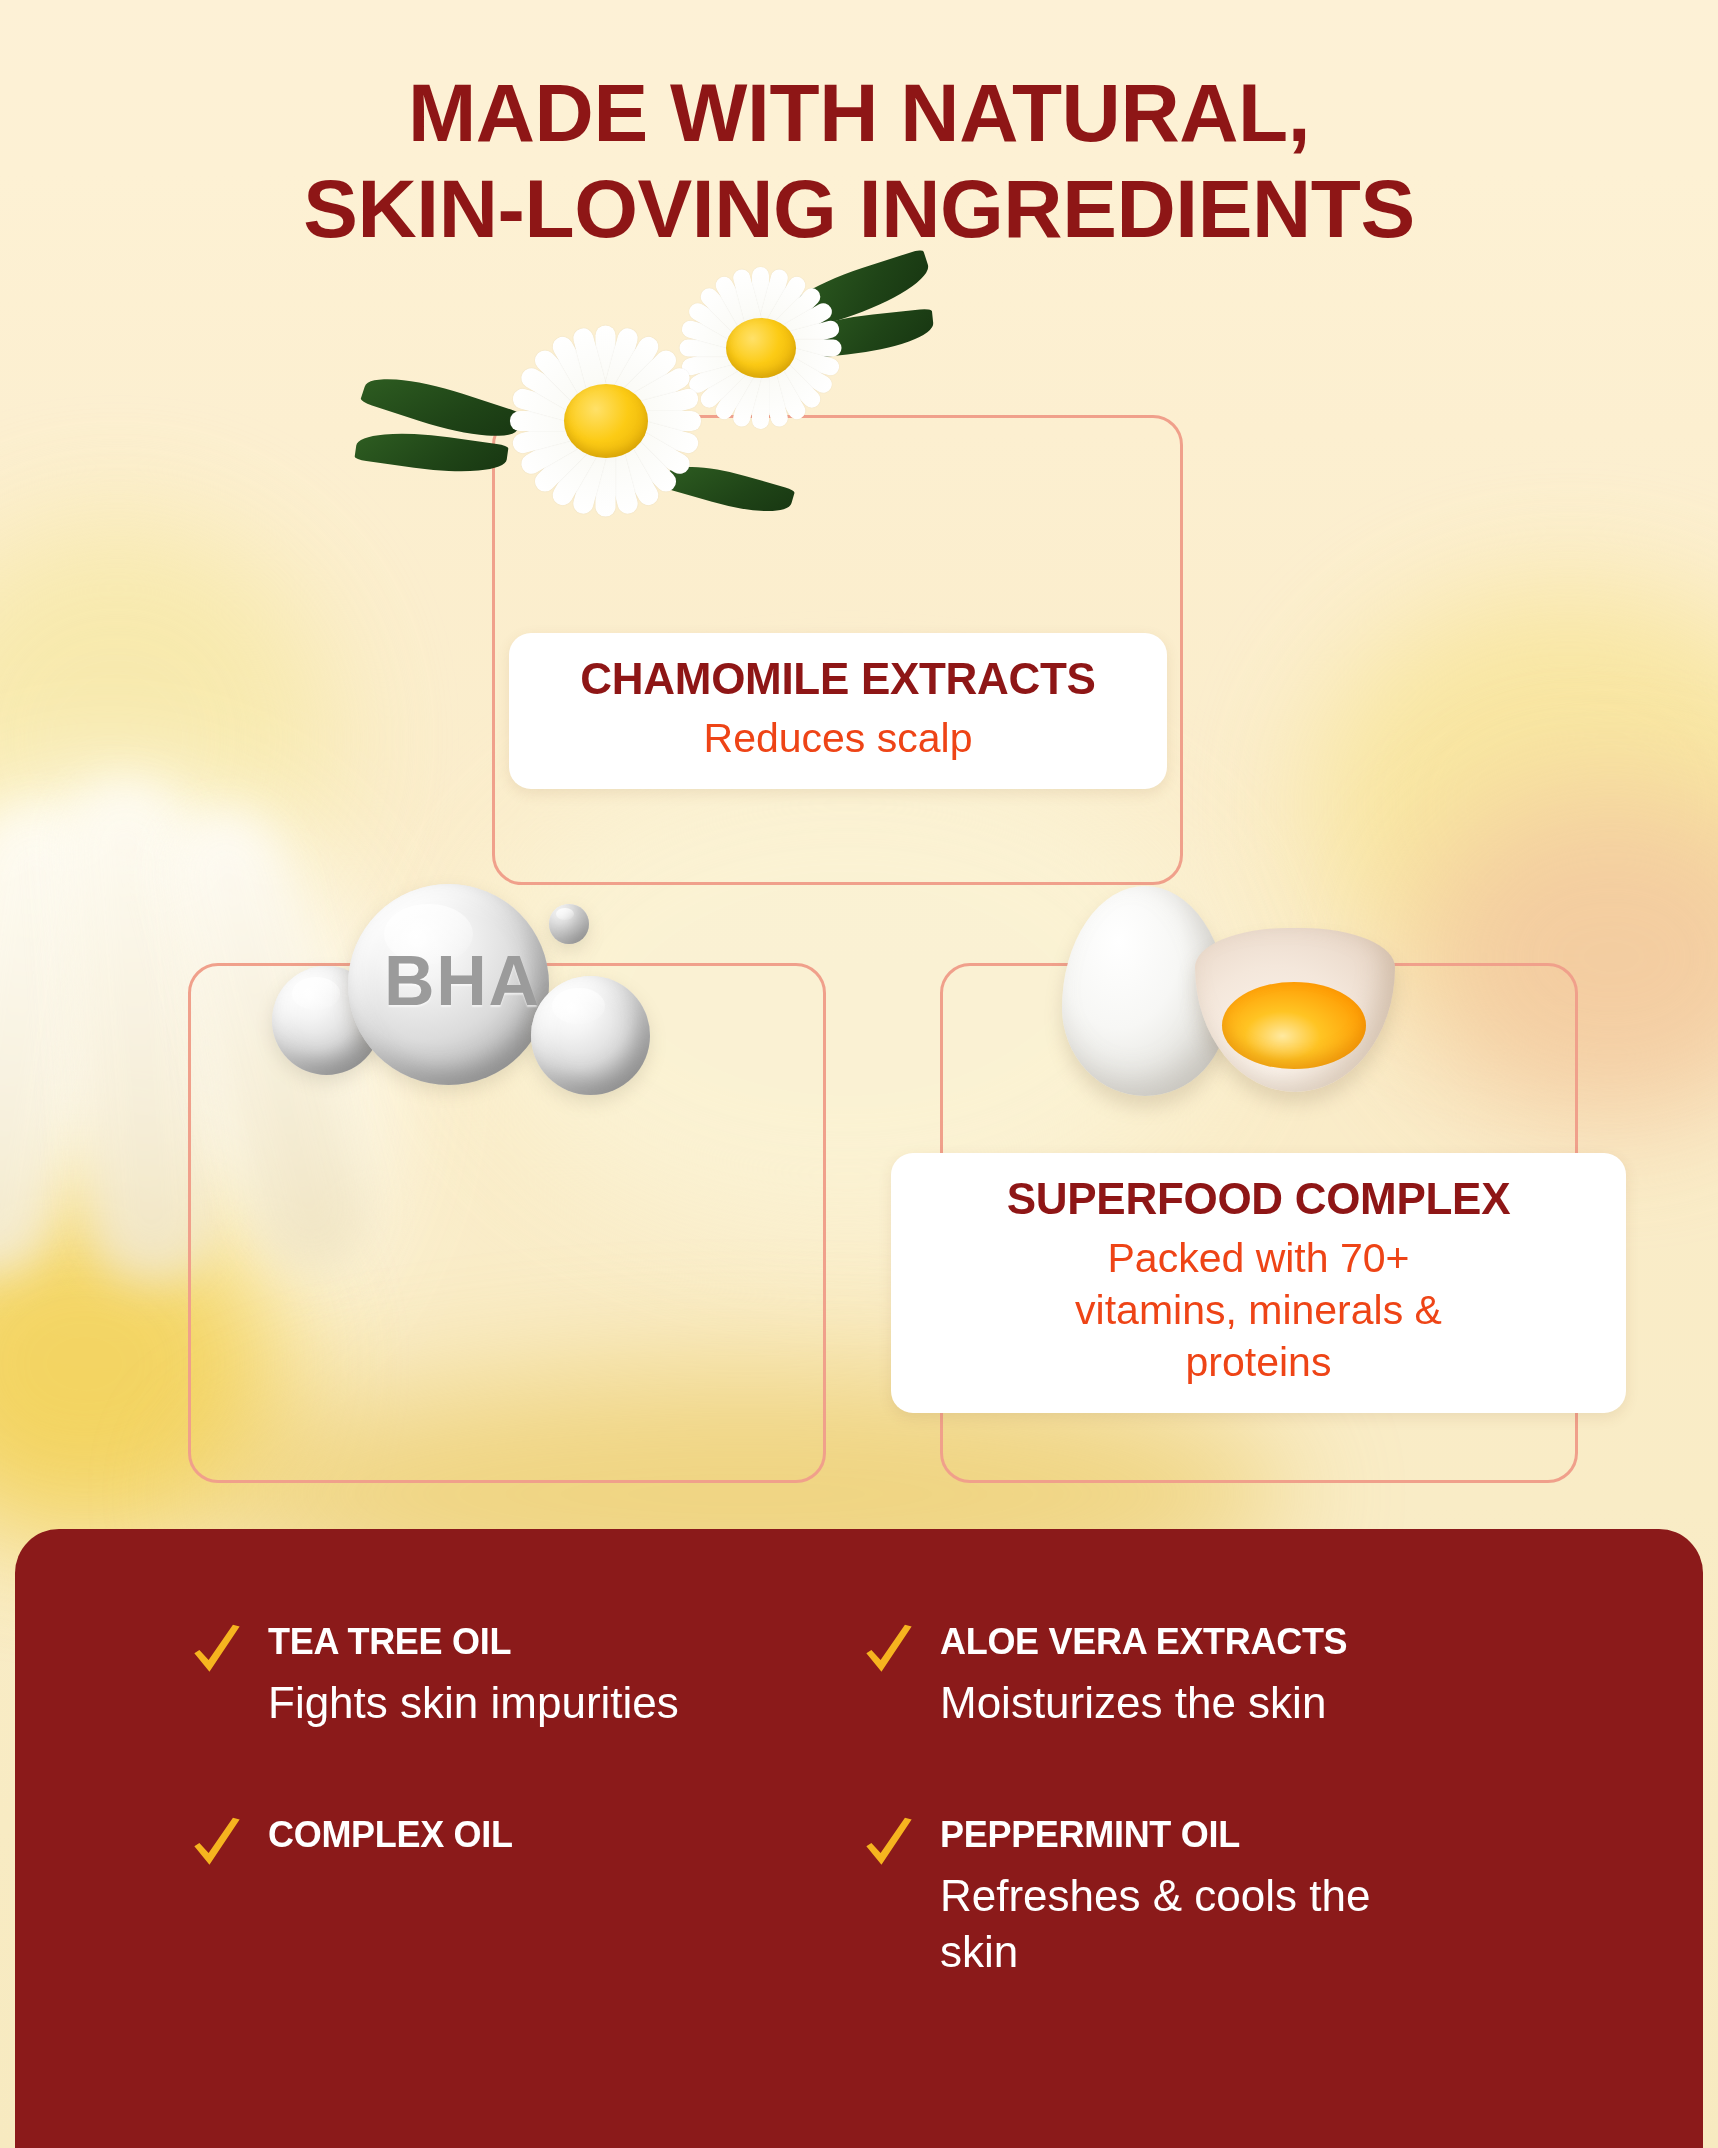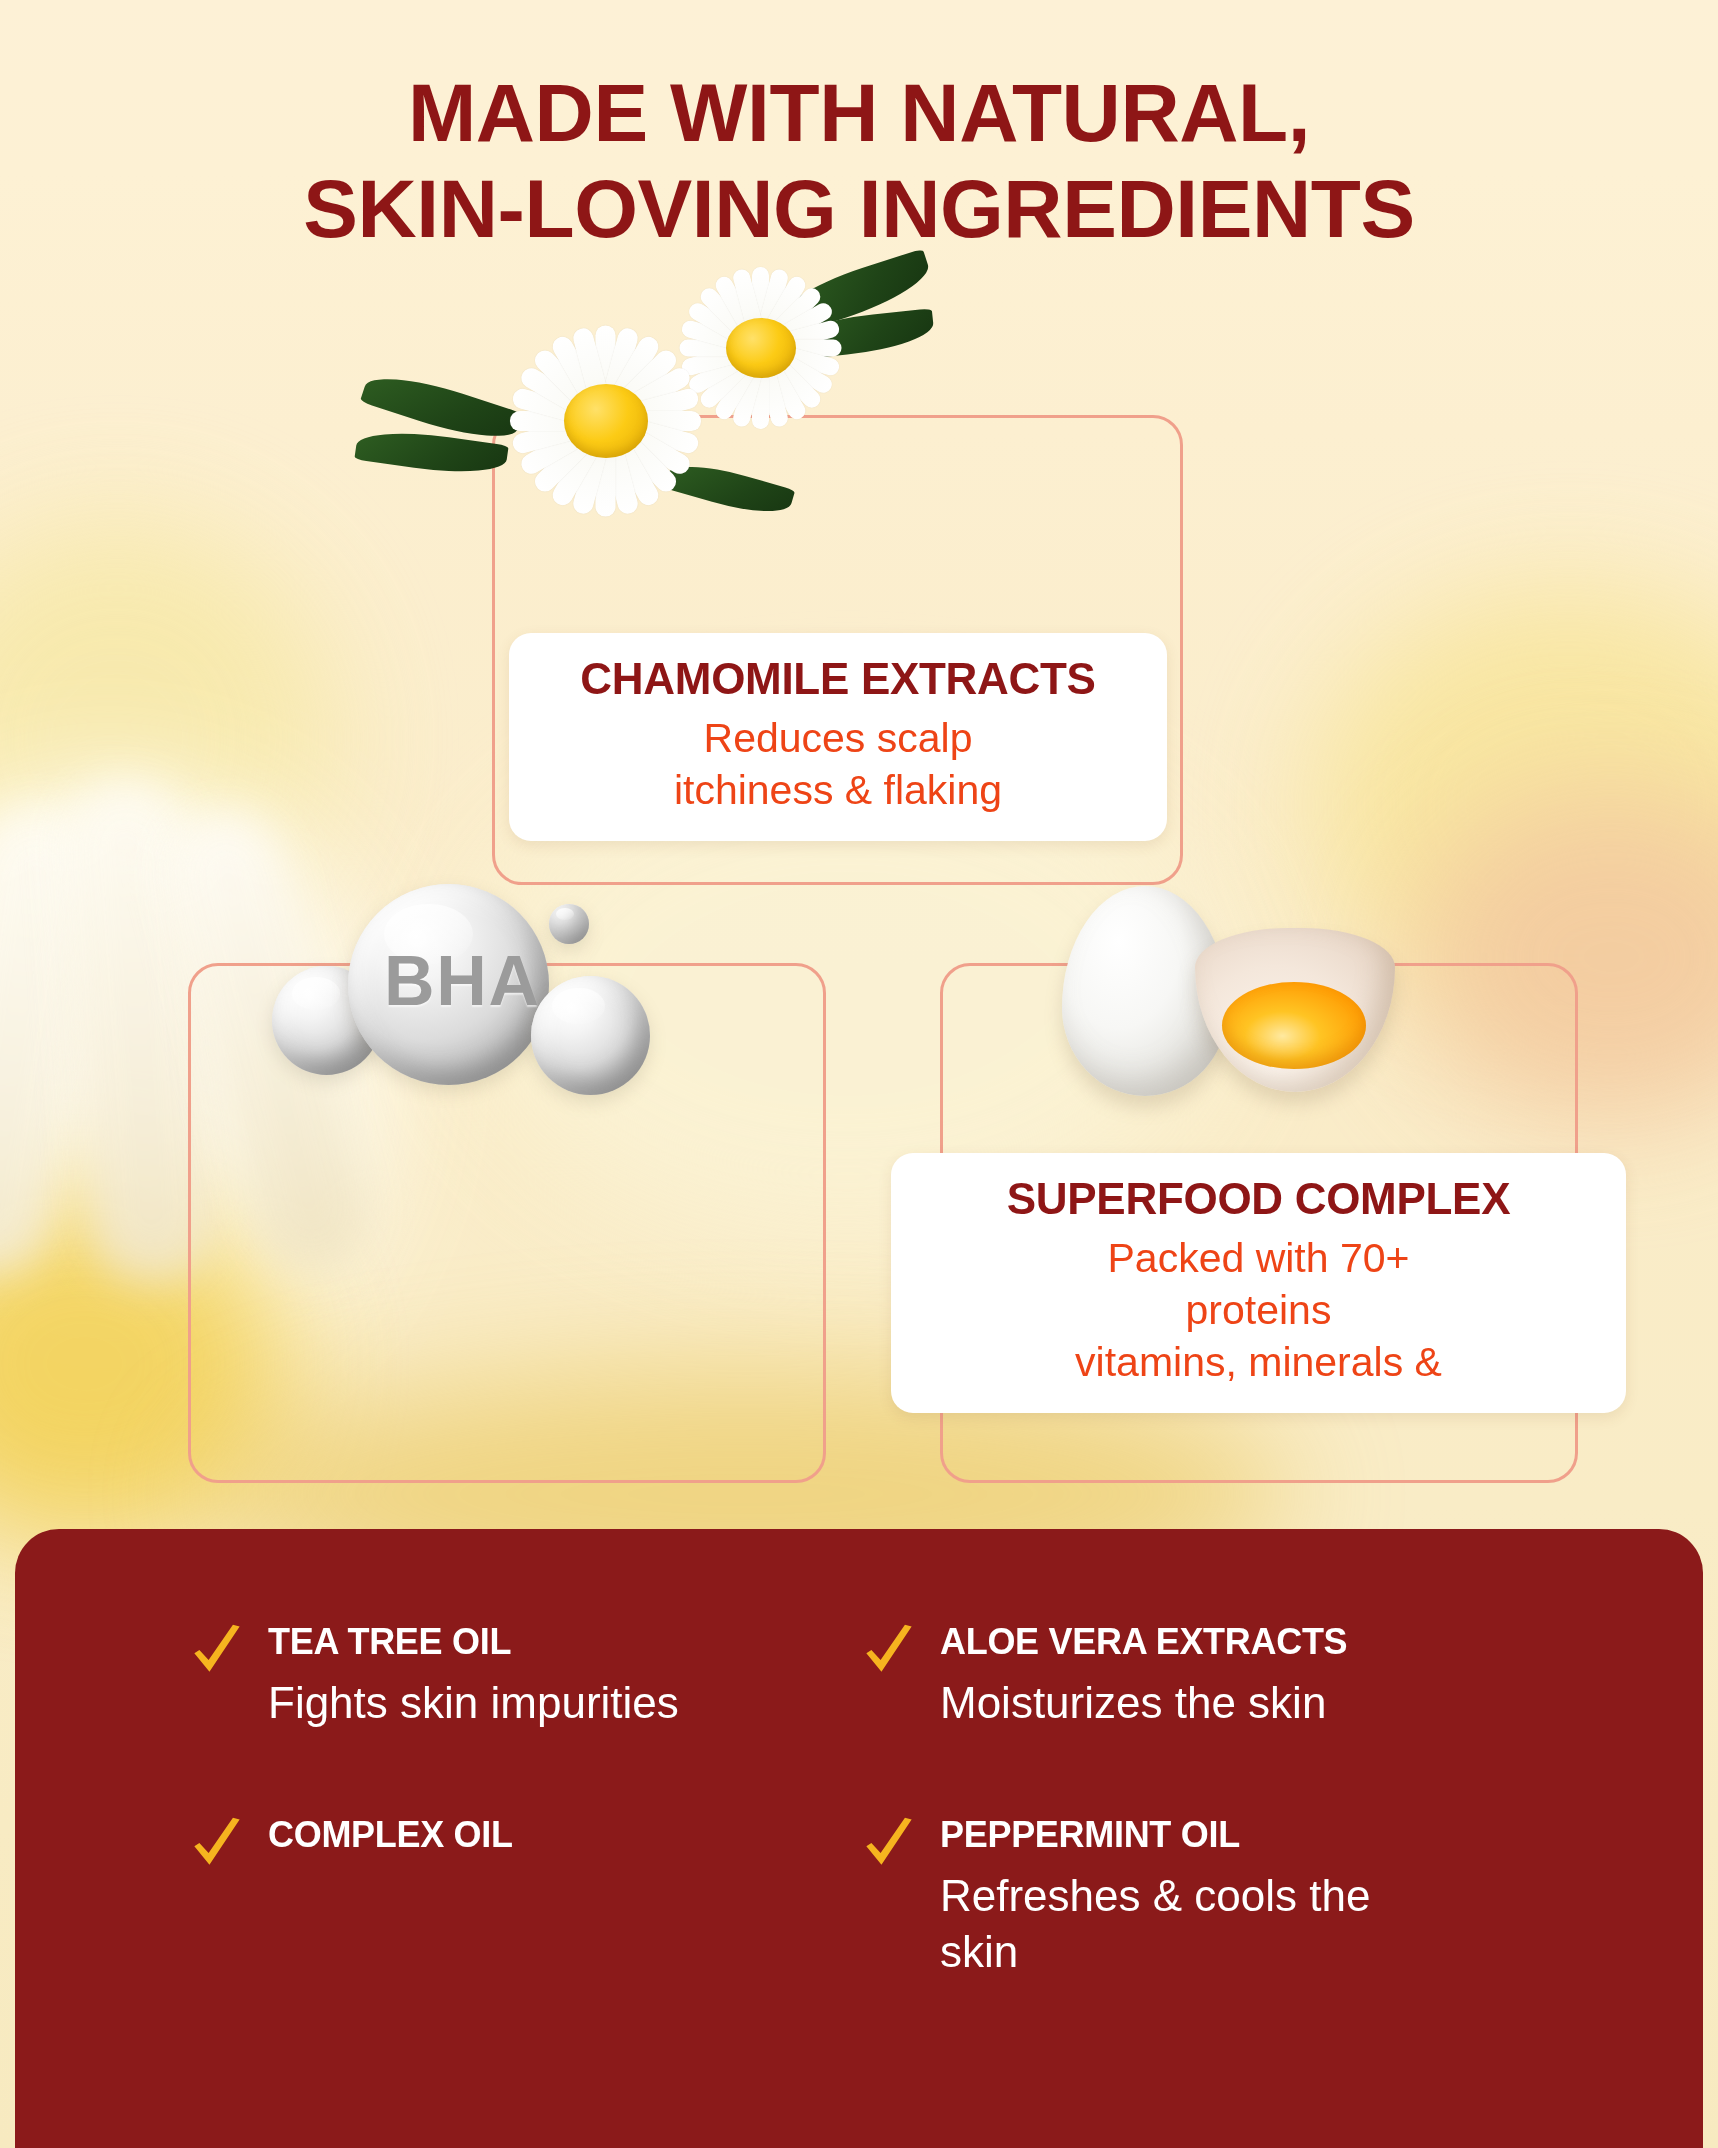--- a/index.html
+++ b/index.html
@@ -311,21 +311,20 @@
         <div class="petal" style="transform:rotate(330deg) scale(1.18)"></div>
         <div class="petal" style="transform:rotate(345deg) scale(1.18)"></div>
         <div class="core" style="width:84px;height:74px;margin-left:-42px;margin-top:-37px;"></div>
       </div>
     </div>
 
     <div class="infobox" style="left:17px; top:218px; width:658px;">
       <div class="name">CHAMOMILE EXTRACTS</div>
       <div class="desc">
         <div>Reduces scalp</div>
-        <div>itchiness &amp; flaking</div>
       </div>
     </div>
   </div>
 
   <div class="icard" style="left:188px; top:963px; width:638px; height:520px;">
 
     <div class="outline" style="left:0; top:0; width:638px; height:520px;"></div>
 
     <div class="art" style="left:76px; top:-94px; width:420px; height:302px;">
       <div class="sphere" style="left:8.4px; top:97px; width:109px; height:109px;"></div>
@@ -345,22 +344,22 @@
       <div class="egg-whole" style="left:15px; top:5px; width:166px; height:210px;"></div>
       <div class="egg-shell" style="left:148px; top:47px; width:200px; height:164px;">
         <div class="egg-yolk" style="left:27px; top:54px; width:144px; height:87px;"></div>
       </div>
     </div>
 
     <div class="infobox" style="left:-49px; top:190px; width:735px;">
       <div class="name">SUPERFOOD COMPLEX</div>
       <div class="desc">
         <div>Packed with 70+</div>
+        <div>vitamins, minerals &amp;</div>
         <div>proteins</div>
-        <div>vitamins, minerals &amp;</div>
       </div>
     </div>
   </div>
 
   <div class="redpanel">
     <div class="benefits">
 
       <div class="benefit">
         <span class="check">
           <svg viewBox="0 0 62 70" width="52" height="59" aria-hidden="true">

